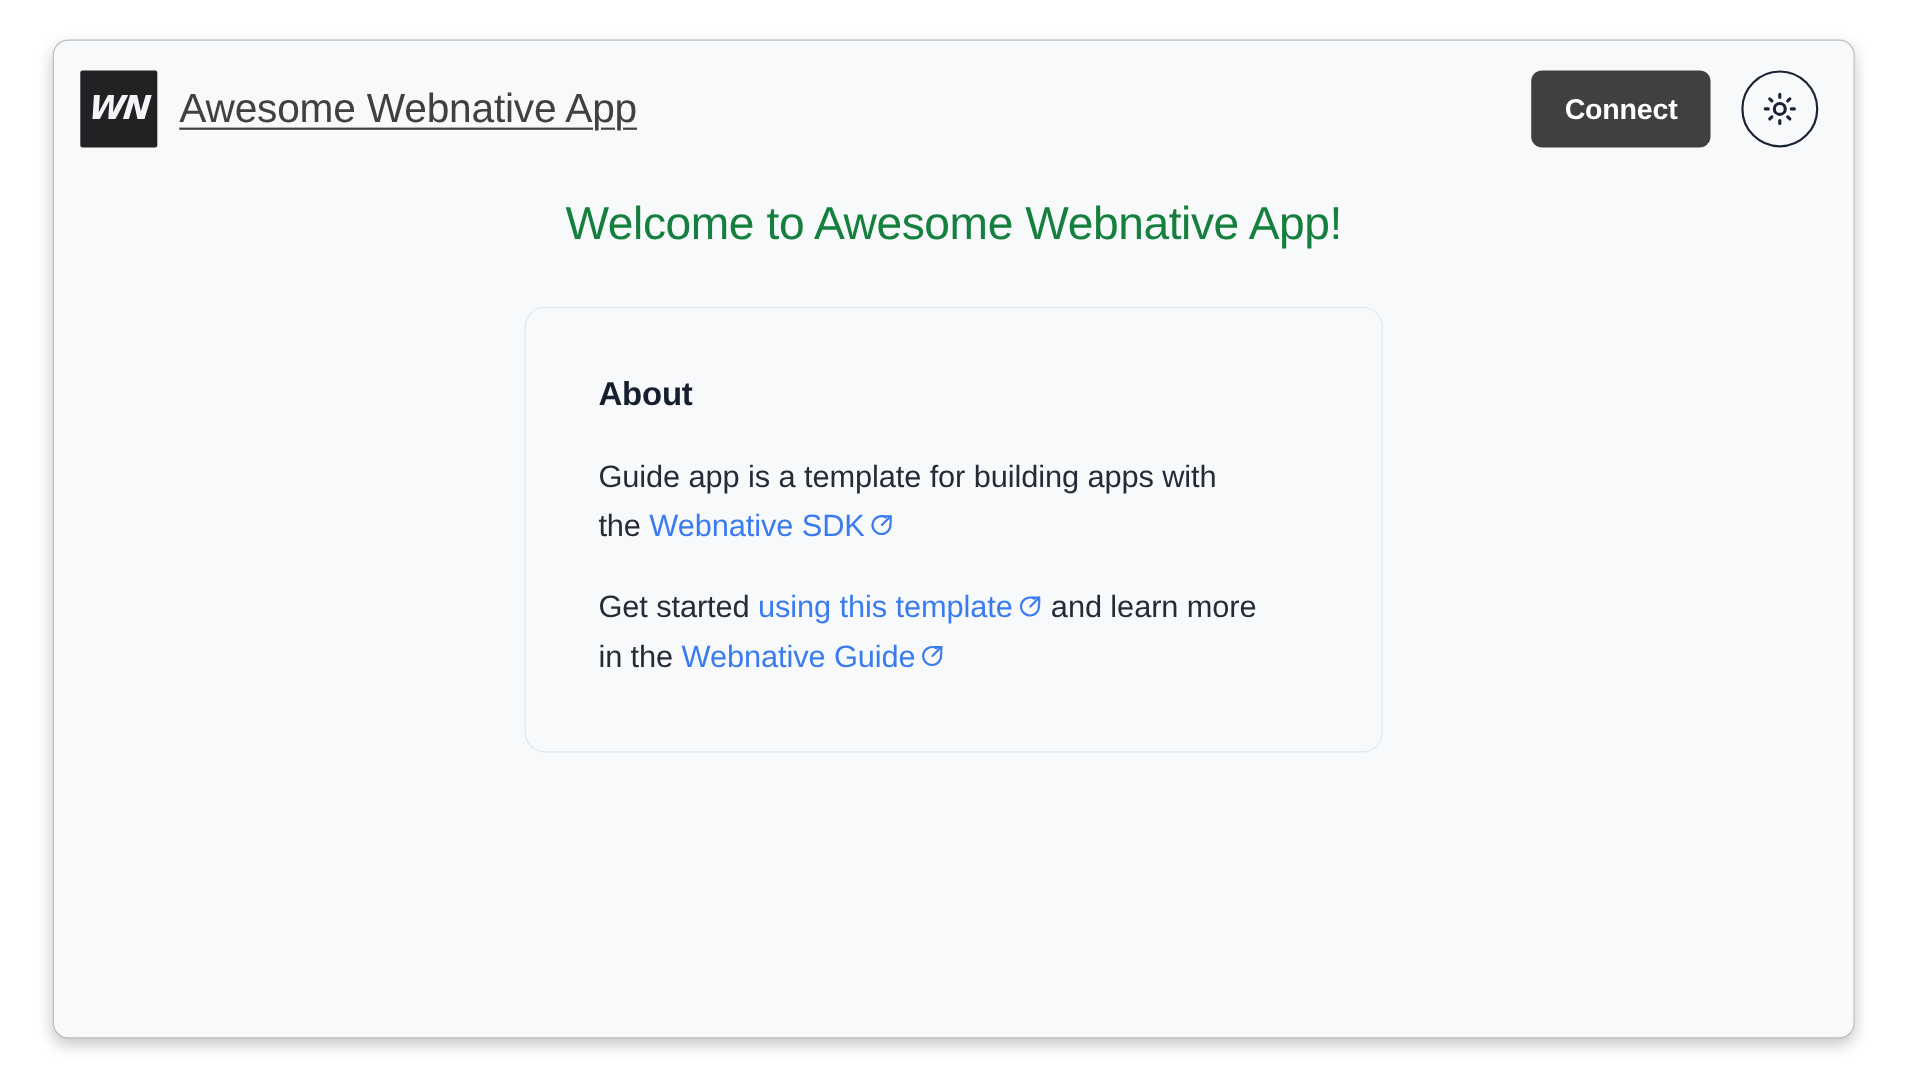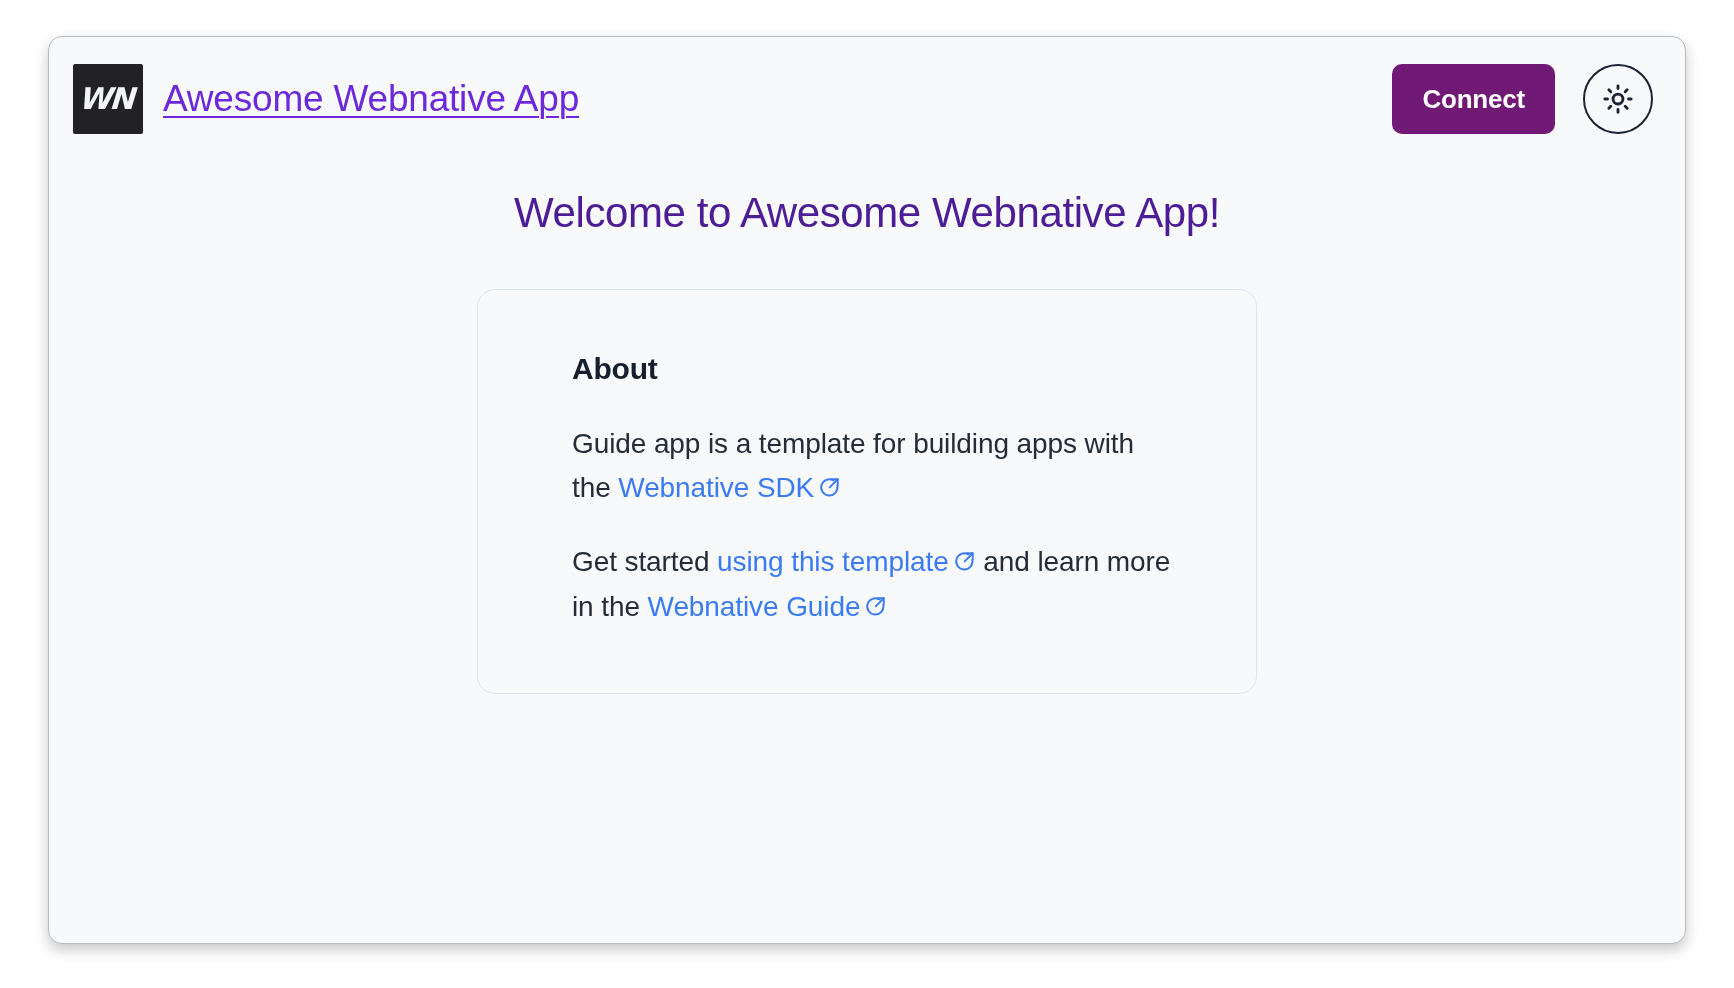--- a/index.html
+++ b/index.html
@@ -67,38 +67,38 @@
     font-style: italic;
     font-size: 30px;
     letter-spacing: -2px;
     line-height: 1;
     transform: skewX(-6deg);
   }
 
   .brand-title {
     font-size: 37px;
     font-weight: 400;
-    color: #6d28d9;
+    color: #404040;
     text-decoration: underline;
     text-underline-offset: 5px;
     text-decoration-thickness: 2px;
     letter-spacing: -0.2px;
     white-space: nowrap;
     cursor: pointer;
   }
 
   .header-right {
     margin-left: auto;
     display: flex;
     align-items: center;
     gap: 28px;
   }
 
   .connect-button {
-    background: #701a75;
+    background: #404040;
     color: #ffffff;
     border: none;
     border-radius: 10px;
     font-family: "Liberation Sans", sans-serif;
     font-size: 26px;
     font-weight: 700;
     letter-spacing: -0.2px;
     padding: 0 30px;
     height: 70px;
     cursor: pointer;
@@ -125,34 +125,34 @@
   
   .app-main {
     position: relative;
     padding-top: 14px;
   }
 
   .welcome-heading {
     text-align: center;
     font-size: 42px;
     font-weight: 400;
-    color: #4c1d95;
+    color: #15803d;
     letter-spacing: -0.4px;
-    margin: 14px;
+    margin: 4px;
     padding: 0 28px;
   }
 
   .about-card {
     margin: 52px auto 0;
     width: 780px;
     min-height: 405px;
     border: 1.5px solid #dce6f0;
     border-radius: 18px;
     box-sizing: border-box;
-    padding: 62px 0 0 94px;
+    padding: 62px 0 0 66px;
   }
 
   .about-heading {
     font-size: 30px;
     font-weight: 700;
     color: #161f2e;
     margin: 0 0 36px 0;
     letter-spacing: -0.2px;
   }
 

